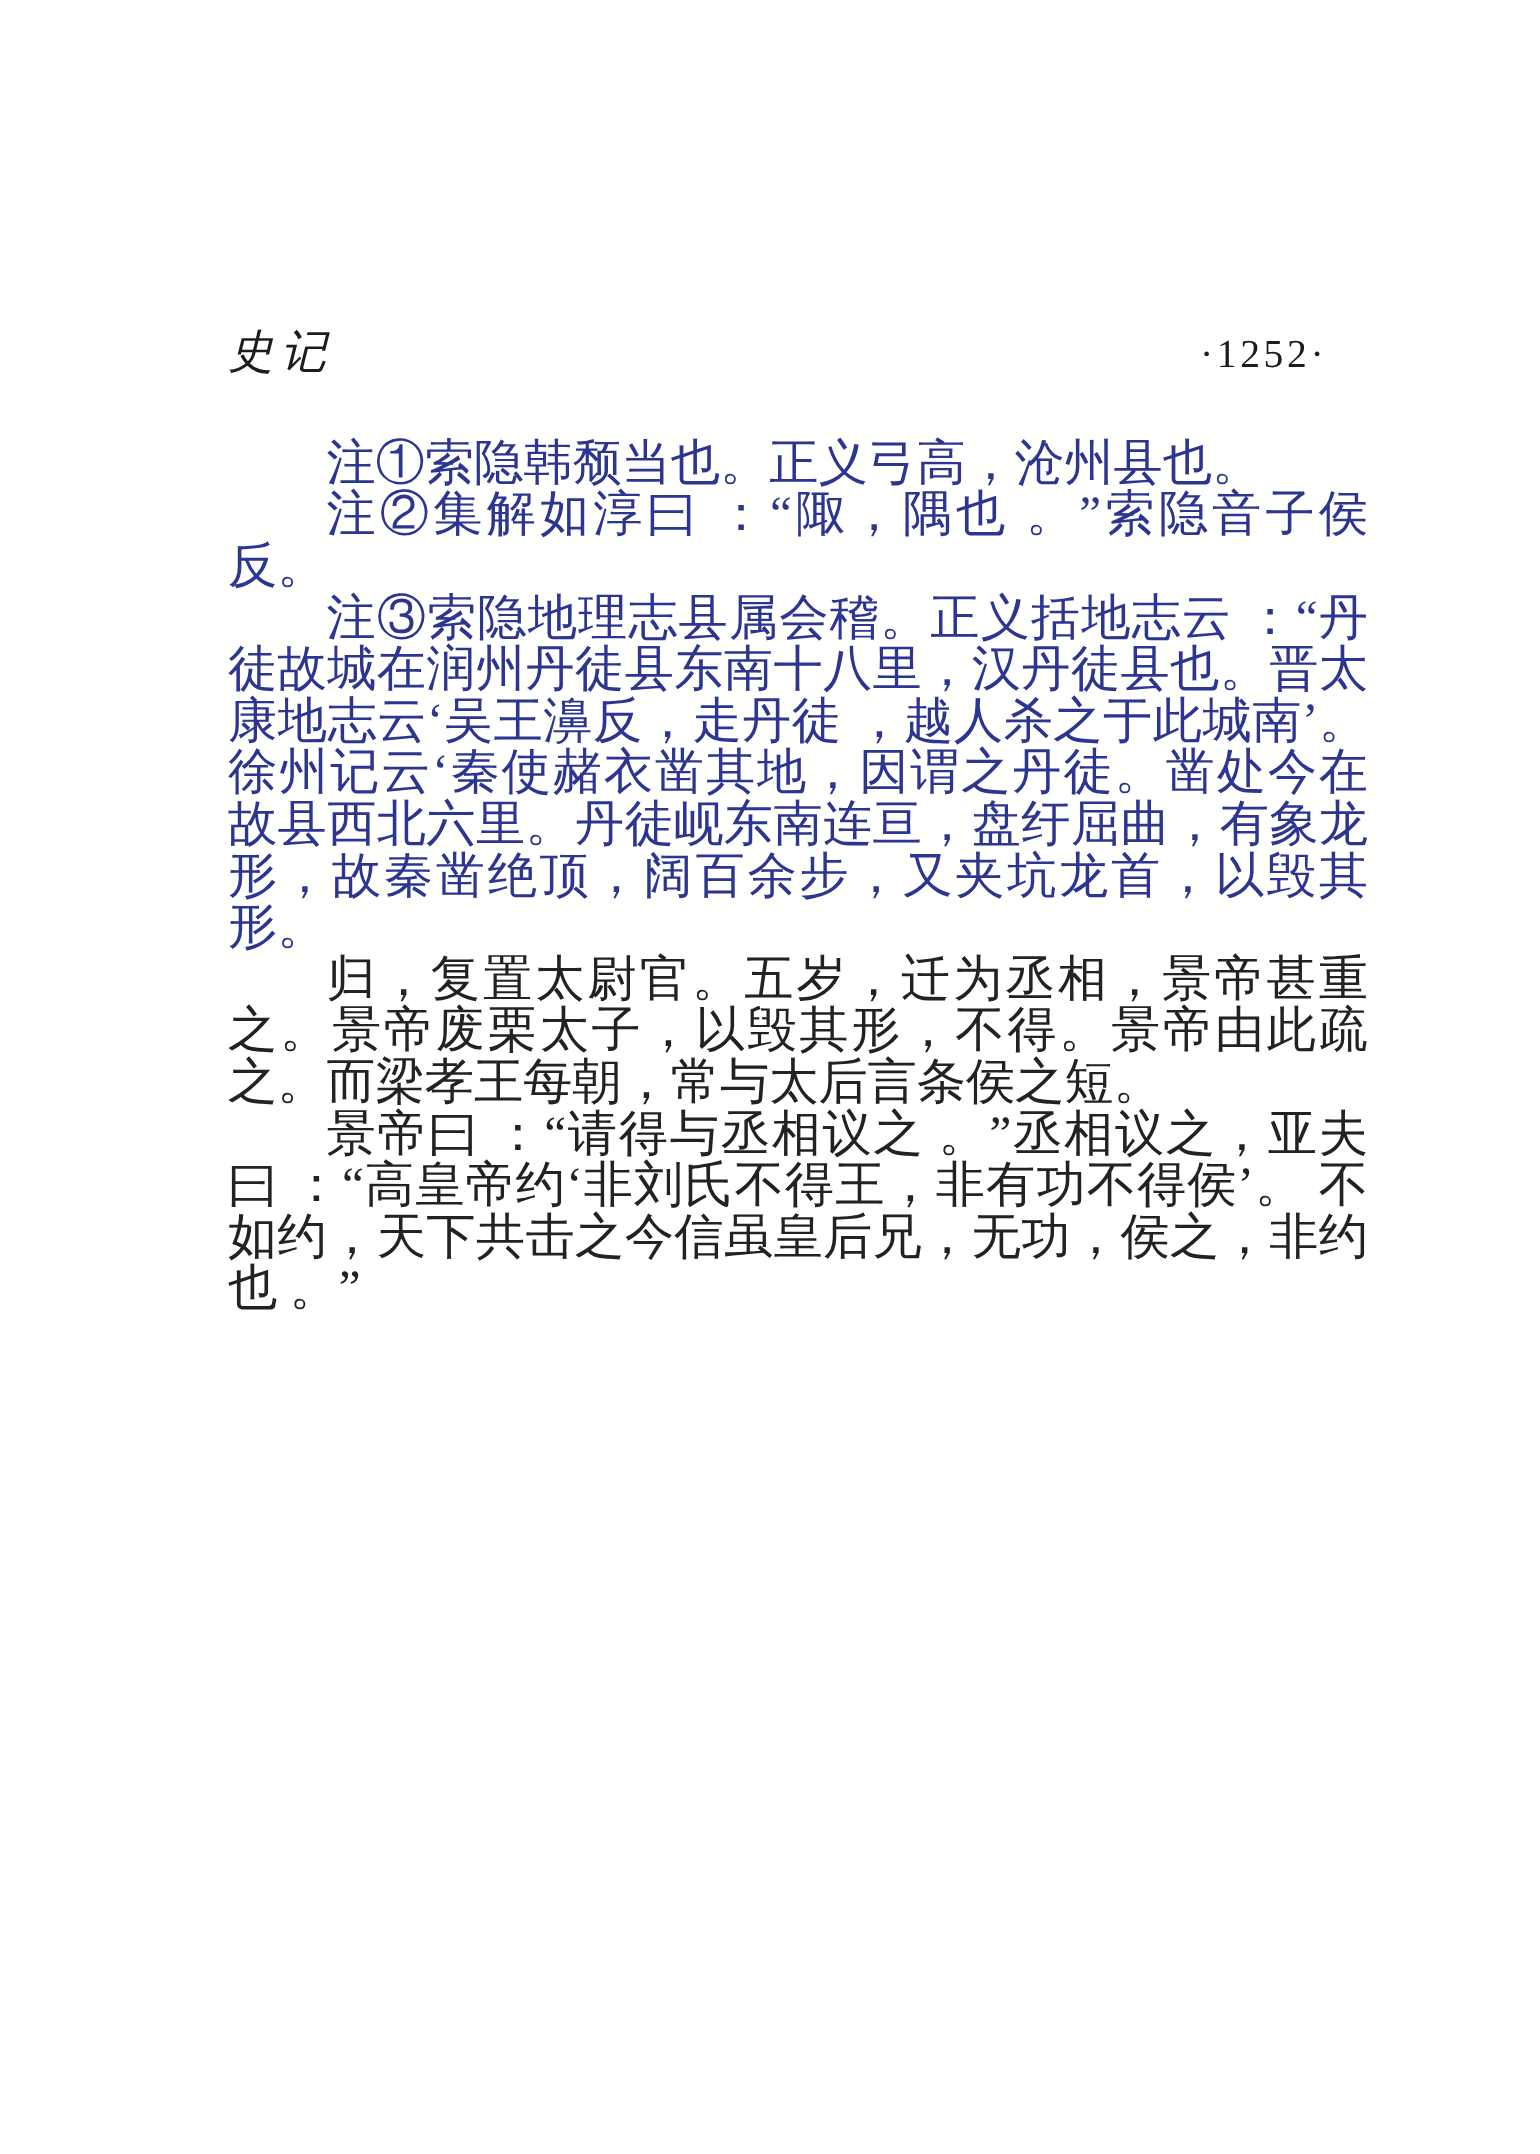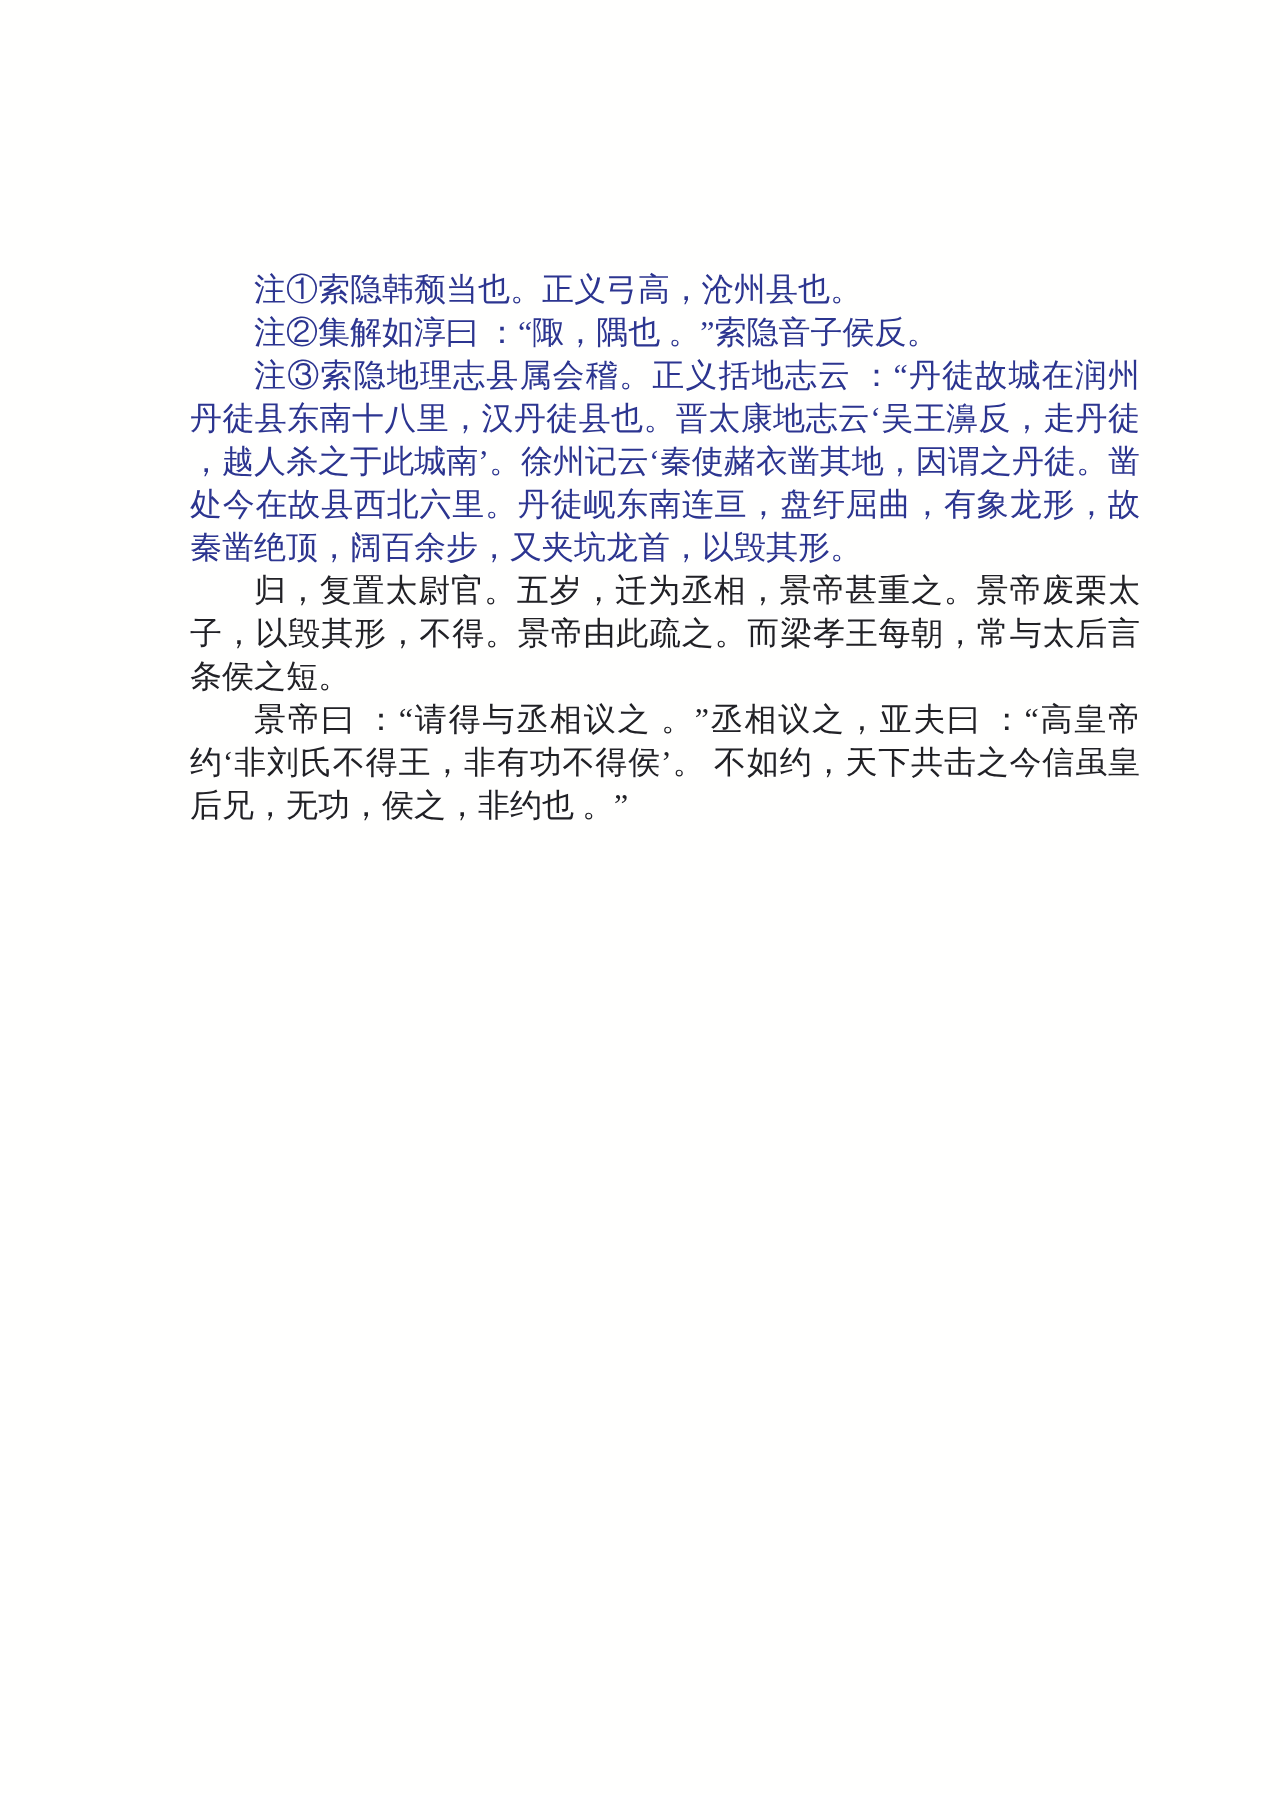--- a/index.html
+++ b/index.html
@@ -30,38 +30,43 @@
     color: #1b1b20;
     letter-spacing: 6px;
   }
   .page-number {
     font-size: 33px;
     color: #1b1b20;
     letter-spacing: 3px;
     margin-right: 34px;
   }
   .body {
+    margin-top: 54px;
     width: 950px;
-    font-size: 32px;
+    font-size: 41px;
     line-height: 43px;
     text-align: justify;
   }
   .para {
     margin: 0;
     text-indent: 2em;
     overflow-wrap: break-word;
   }
   .para.note { color: #2c3590; }
   .para.main { color: #212126; }
   .para.gap-before { margin-top: 43px; }
 </style>
 </head>
 <body>
 
 <div class="page">
+  <div class="header">
+    <span class="book-title">史记</span>
+    <span class="page-number">·1252·</span>
+  </div>
   <div class="body">
     <p class="para note">注①索隐韩颓当也。正义弓高，沧州县也。</p>
     <p class="para note">注②集解如淳曰 ：“陬，隅也 。”索隐音子侯反。</p>
     <p class="para note">注③索隐地理志县属会稽。正义括地志云 ：“丹徒故城在润州丹徒县东南十八里，汉丹徒县也。晋太康地志云‘吴王濞反，走丹徒 ，越人杀之于此城南’。徐州记云‘秦使赭衣凿其地，因谓之丹徒。凿处今在故县西北六里。丹徒岘东南连亘，盘纡屈曲，有象龙形，故秦凿绝顶，阔百余步，又夹坑龙首，以毁其形。</p>
     <p class="para main">归，复置太尉官。五岁，迁为丞相，景帝甚重之。景帝废栗太子，以毁其形，不得。景帝由此疏之。而梁孝王每朝，常与太后言条侯之短。</p>
     <p class="para main">景帝曰 ：“请得与丞相议之 。”丞相议之，亚夫曰 ：“高皇帝约‘非刘氏不得王，非有功不得侯’。 不如约，天下共击之今信虽皇后兄，无功，侯之，非约也 。”</p>
   </div>
 </div>
 
 </body></html>

